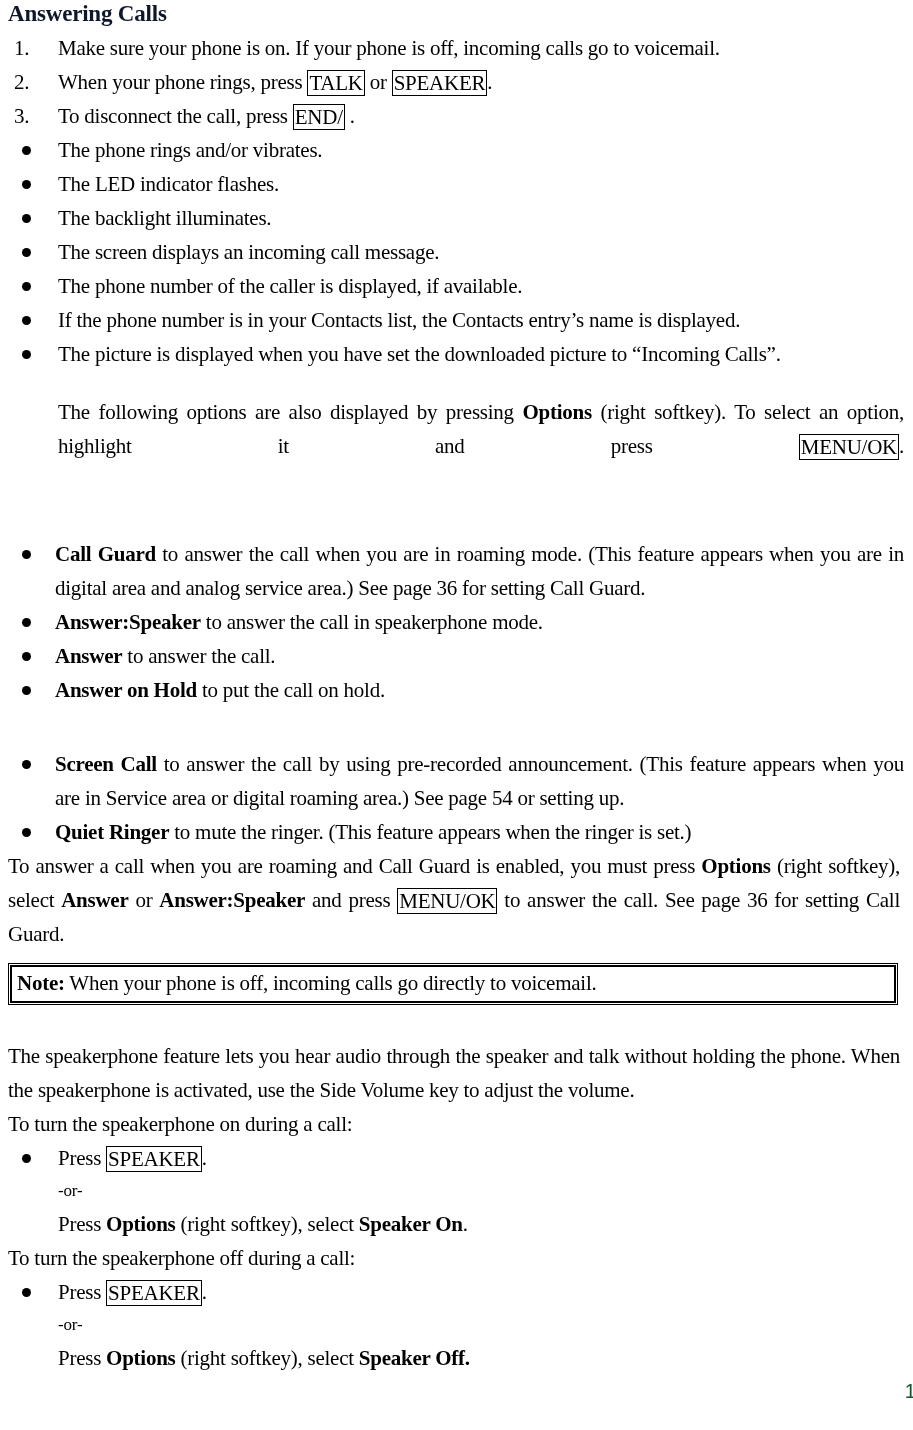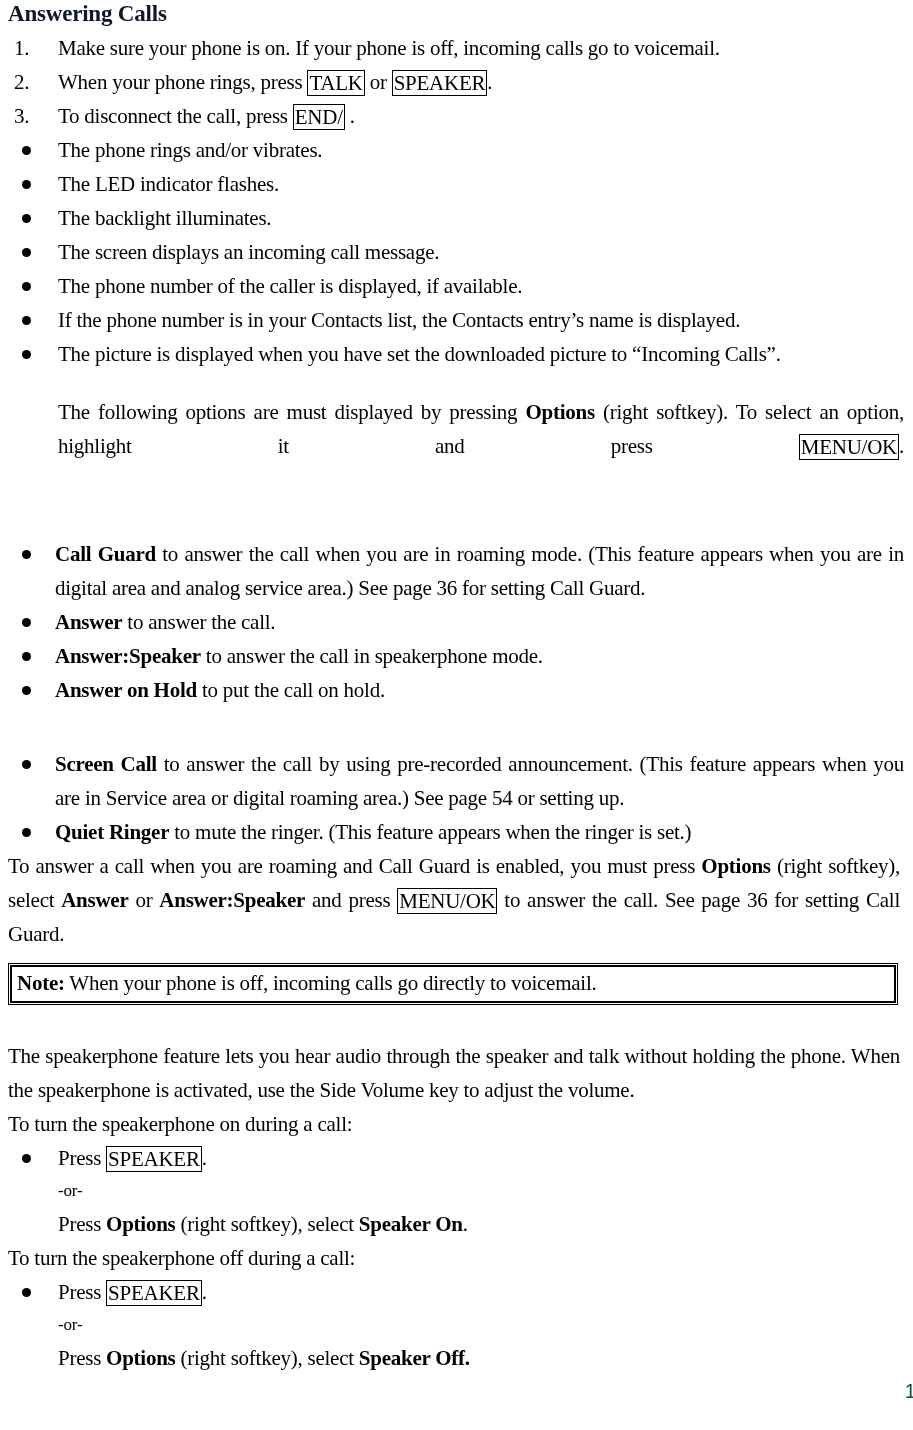--- a/index.html
+++ b/index.html
@@ -216,34 +216,34 @@
         <span>If the phone number is in your Contacts list, the Contacts entry’s name is displayed.</span>
       </li>
       <li class="bul-item">
         <span class="bullet"></span>
         <span>The picture is displayed when you have set the downloaded picture to “Incoming Calls”.</span>
       </li>
     </ul>
 
     <div class="spacer-md"></div>
 
-    <p class="para justify-all" style="padding-left:50px;width:846px;"><span>The following options are must displayed by pressing </span><b>Options</b><span> (right softkey). To select an option, highlight it and press </span><span class="keybox">MENU/OK</span><span>.</span></p>
+    <p class="para justify-all" style="padding-left:50px;width:846px;"><span>The following options are also displayed by pressing </span><b>Options</b><span> (right softkey). To select an option, highlight it and press </span><span class="keybox">MENU/OK</span><span>.</span></p>
 
     <ul class="bul-list">
       <li class="bul-item tight optrow">
         <span class="bullet"></span>
         <b>Call Guard</b><span> to answer the call when you are in roaming mode. (This feature appears when you are in digital area and analog service area.) See page 36 for setting Call Guard.</span>
       </li>
       <li class="bul-item tight">
         <span class="bullet"></span>
+        <b>Answer:Speaker</b><span> to answer the call in speakerphone mode.</span>
+      </li>
+      <li class="bul-item tight">
+        <span class="bullet"></span>
         <b>Answer</b><span> to answer the call.</span>
-      </li>
-      <li class="bul-item tight">
-        <span class="bullet"></span>
-        <b>Answer:Speaker</b><span> to answer the call in speakerphone mode.</span>
       </li>
       <li class="bul-item tight">
         <span class="bullet"></span>
         <b>Answer on Hold</b><span> to put the call on hold.</span>
       </li>
       <li class="bul-item tight optrow">
         <span class="bullet"></span>
         <b>Screen Call</b><span> to answer the call by using pre-recorded announcement. (This feature appears when you are in Service area or digital roaming area.) See page 54 or setting up.</span>
       </li>
       <li class="bul-item tight">

